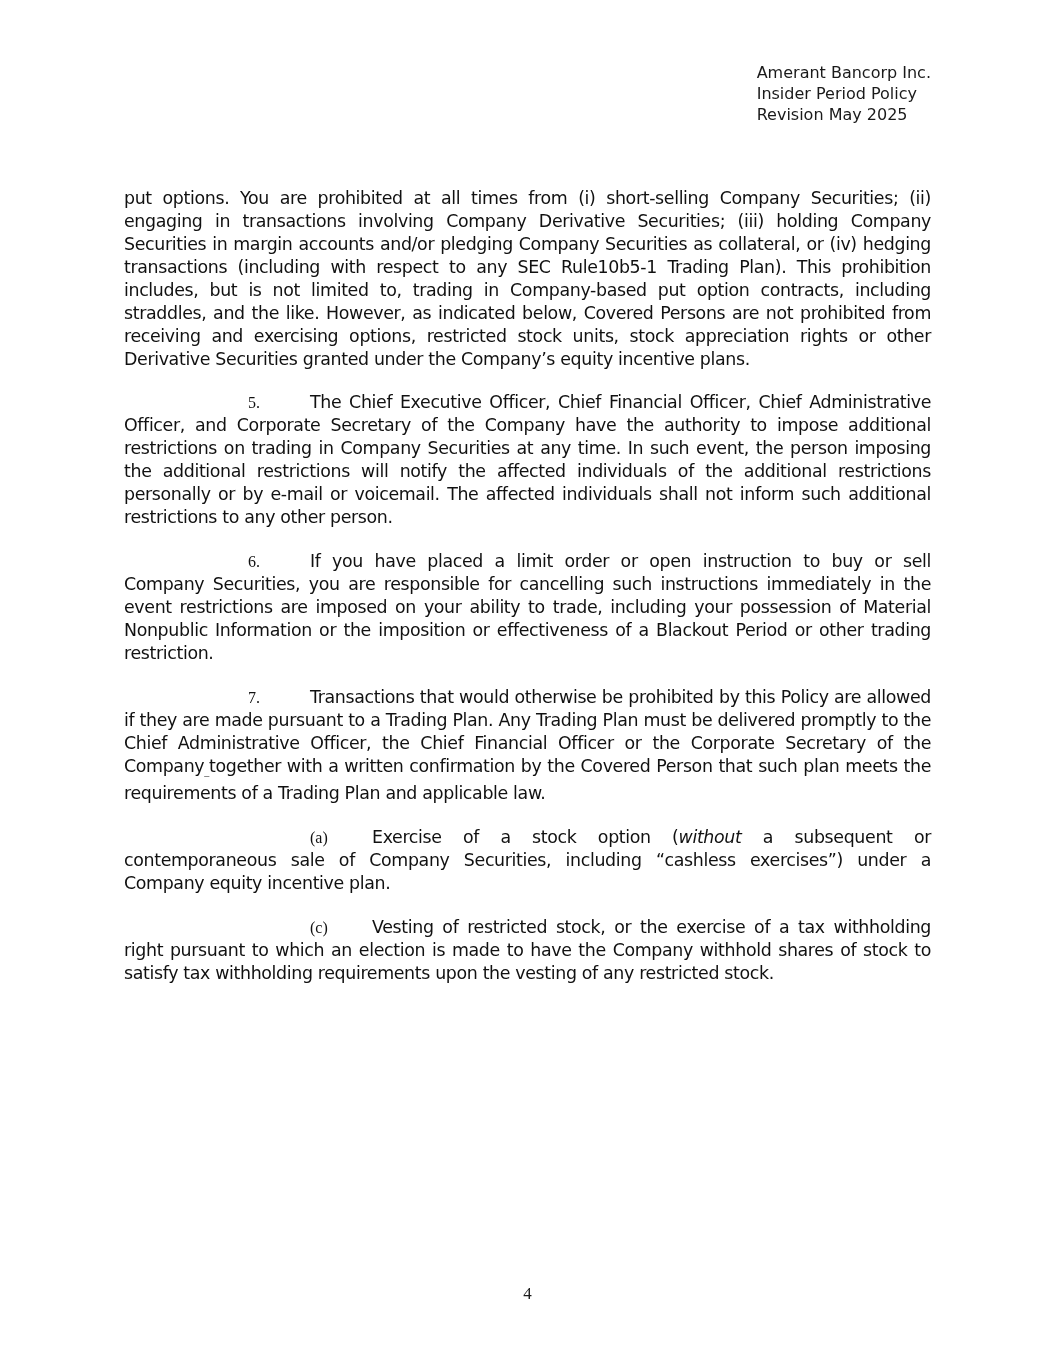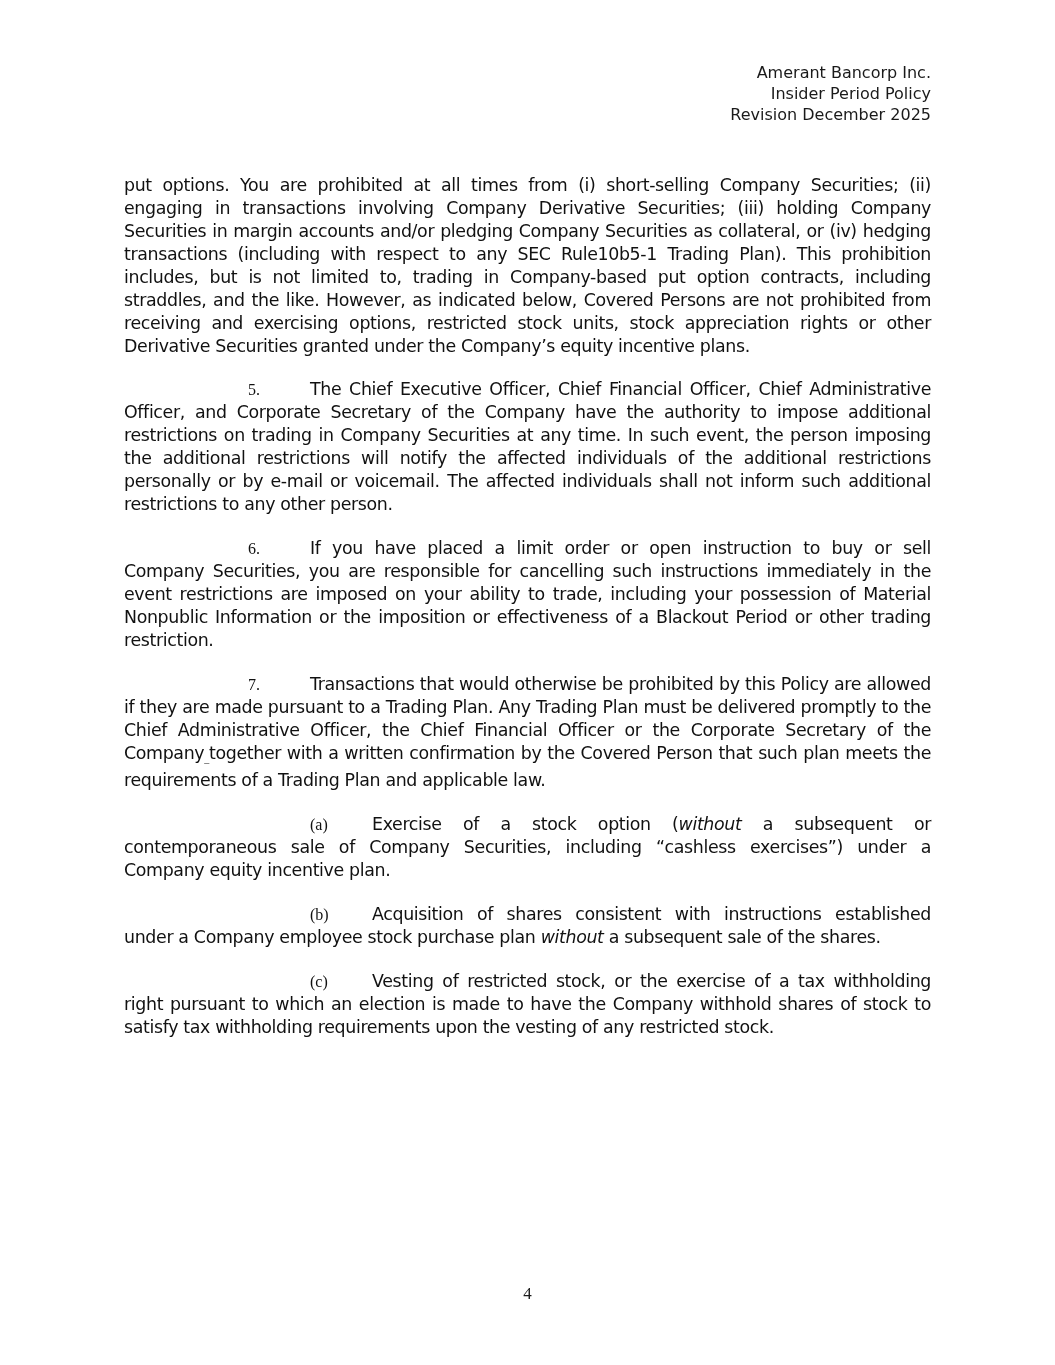--- a/index.html
+++ b/index.html
@@ -8,38 +8,37 @@
       height: 1365px;
       position: relative;
       overflow: hidden;
       color: #111111;
       font-family: "DejaVu Sans", sans-serif;
     }
     .page-header {
       position: absolute;
       top: 62px;
       right: 124px;
-      text-align: right;
       font-size: 16px;
       line-height: 21px;
       color: #1a1a1a;
     }
     .page-header div { white-space: nowrap; }
     .body-text {
       position: absolute;
       left: 124px;
       top: 170px;
       width: 807px;
       font-size: 17.4px;
       line-height: 23px;
       text-align: justify;
       letter-spacing: -0.35px;
       word-spacing: 0px;
     }
-    .para { margin: 4px 0 21px 0; }
+    .para { margin: 17px 0 21px 0; }
     .para.p0 { margin-bottom: 20px; }
     .num {
       font-family: "Liberation Serif", serif;
       font-size: 16px;
       display: inline-block;
       letter-spacing: 0;
     }
     .num.lvl1 { margin-left: 124px; width: 62px; }
     .num.lvl2 { margin-left: 186px; width: 62px; }
     .underscore-mark {
@@ -58,33 +57,32 @@
       font-size: 17px;
       color: #1a1a1a;
     }
   </style>
 </head>
 <body>
 
 <div class="page-header">
   <div>Amerant Bancorp Inc.</div>
   <div>Insider Period Policy</div>
-  <div>Revision December 2025</div>
+  <div>Revision May 2025</div>
 </div>
 
 <div class="body-text">
   <p class="para p0"><span>put options.  You are prohibited at all times from (i) short-selling Company Securities; (ii) engaging in transactions involving Company Derivative Securities; (iii) holding Company Securities in margin accounts and/or pledging Company Securities as collateral, or (iv) hedging transactions (including with respect to any SEC Rule10b5-1 Trading Plan).  This prohibition includes, but is not limited to, trading in Company-based put option contracts, including straddles, and the like.  However, as indicated below, Covered Persons are not prohibited from receiving and exercising options, restricted stock units, stock appreciation rights or other Derivative Securities granted under the Company’s equity incentive plans.</span></p>
 
   <p class="para"><span class="num lvl1">5.</span><span>The Chief Executive Officer, Chief Financial Officer, Chief Administrative Officer, and Corporate Secretary of the Company have the authority to impose additional restrictions on trading in Company Securities at any time.  In such event, the person imposing the additional restrictions will notify the affected individuals of the additional restrictions personally or by e-mail or voicemail. The affected individuals shall not inform such additional restrictions to any other person.</span></p>
 
   <p class="para"><span class="num lvl1">6.</span><span>If you have placed a limit order or open instruction to buy or sell Company Securities, you are responsible for cancelling such instructions immediately in the event restrictions are imposed on your ability to trade, including your possession of Material Nonpublic Information or the imposition or effectiveness of a Blackout Period or other trading restriction.</span></p>
 
   <p class="para"><span class="num lvl1">7.</span><span>Transactions that would otherwise be prohibited by this Policy are allowed if they are made pursuant to a Trading Plan.  Any Trading Plan must be delivered promptly to the Chief Administrative Officer, the Chief Financial Officer or the Corporate Secretary of the Company</span><span class="underscore-mark">_</span><span>together with a written confirmation by the Covered Person that such plan meets the requirements of a Trading Plan and applicable law.</span></p>
 
 
   <p class="para"><span class="num lvl2">(a)</span><span>Exercise of a stock option (</span><em>without</em><span> a subsequent or contemporaneous sale of Company Securities, including “cashless exercises”) under a Company equity incentive plan.</span></p>
 
-  <p class="para"><span class="num lvl2">(b)</span><span>Acquisition of shares consistent with instructions established under a Company employee stock purchase plan </span><em>without</em><span> a subsequent sale of the shares.</span></p>
 
   <p class="para"><span class="num lvl2">(c)</span><span>Vesting of restricted stock, or the exercise of a tax withholding right pursuant to which an election is made to have the Company withhold shares of stock to satisfy tax withholding requirements upon the vesting of any restricted stock.</span></p>
 </div>
 
 <div class="page-number">4</div>
 
 </body></html>

